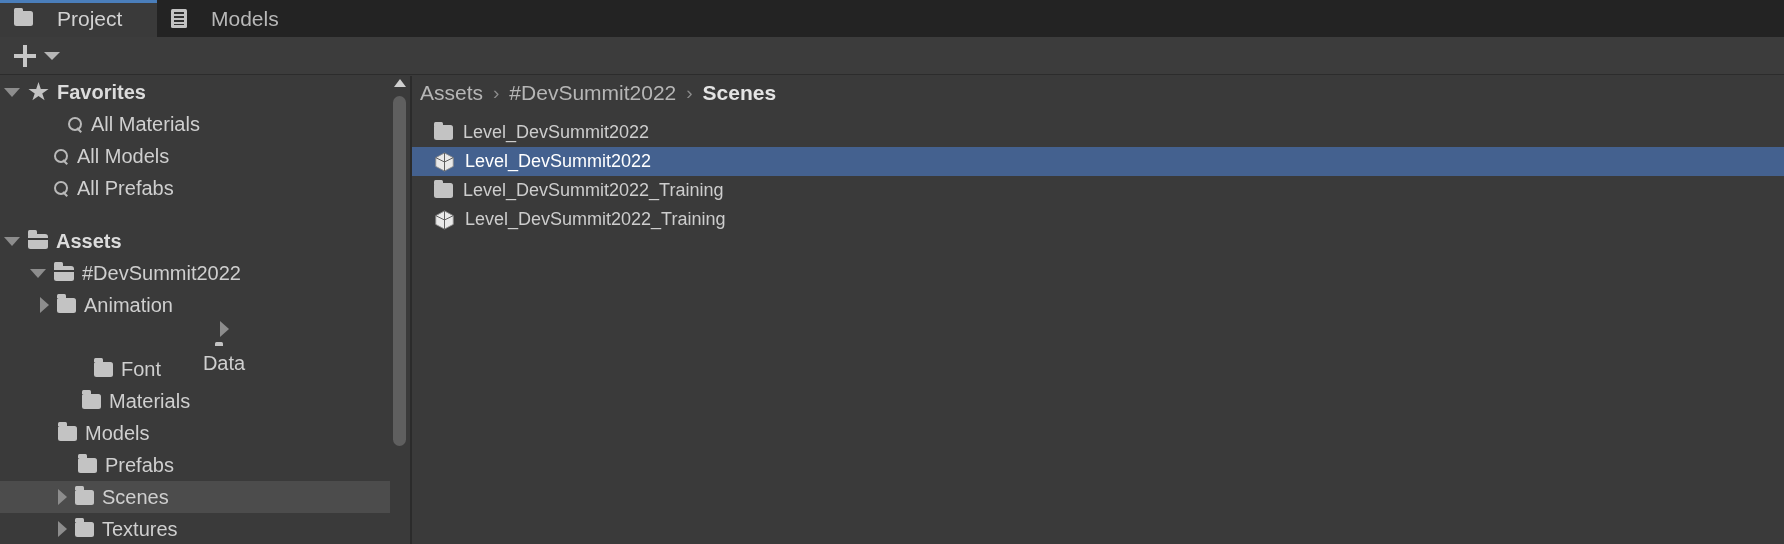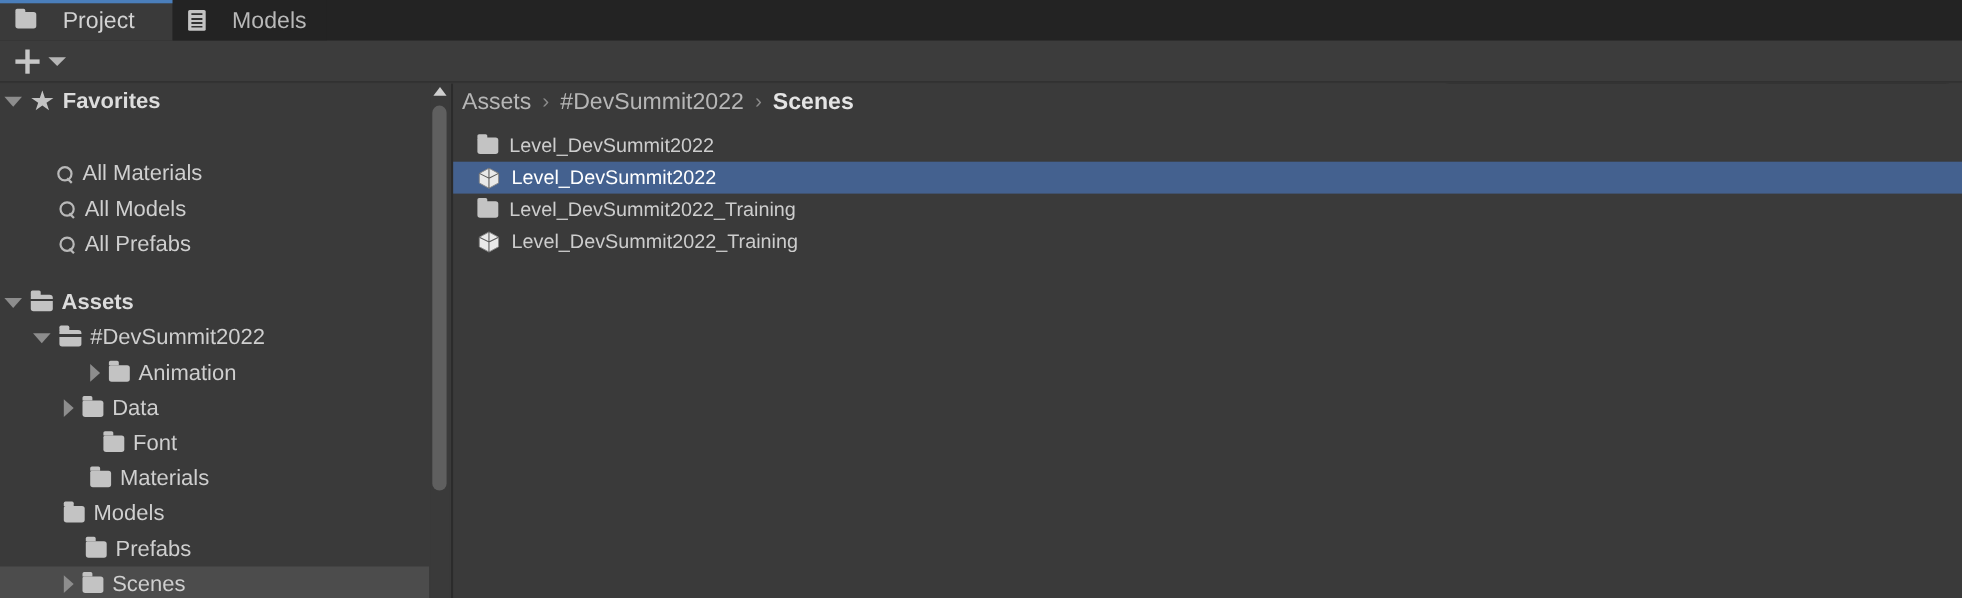--- a/index.html
+++ b/index.html
@@ -239,21 +239,21 @@
   <div class="body">
 
     <div class="left-pane">
 
       <div class="trow bold" style="padding-left:4px;">
         <span class="tri"></span>
         <span class="ic-star"></span>
         <span class="lbl">Favorites</span>
       </div>
 
-      <div class="trow" style="padding-left:52px;margin-top:34px;">
+      <div class="trow" style="padding-left:68px;">
         <span class="ic-search"></span>
         <span class="lbl">All Materials</span>
       </div>
       <div class="trow" style="padding-left:54px;">
         <span class="ic-search"></span>
         <span class="lbl">All Models</span>
       </div>
       <div class="trow" style="padding-left:54px;">
         <span class="ic-search"></span>
         <span class="lbl">All Prefabs</span>
@@ -266,27 +266,27 @@
         <span class="ic-folder-open"></span>
         <span class="lbl">Assets</span>
       </div>
 
       <div class="trow" style="padding-left:30px;">
         <span class="tri"></span>
         <span class="ic-folder-open"></span>
         <span class="lbl">#DevSummit2022</span>
       </div>
 
-      <div class="trow" style="padding-left:82px;">
+      <div class="trow" style="padding-left:40px;">
         <span class="tri right"></span>
         <span class="ic-folder"></span>
         <span class="lbl">Animation</span>
       </div>
 
-      <div class="trow" style="padding-left:58px;">
+      <div class="trow" style="padding-left:58px;flex-direction:column;">
         <span class="tri right"></span>
         <span class="ic-folder"></span>
         <span class="lbl">Data</span>
       </div>
 
       <div class="trow" style="padding-left:70px;">
         <span class="tri blank"></span>
         <span class="ic-folder"></span>
         <span class="lbl">Font</span>
       </div>

